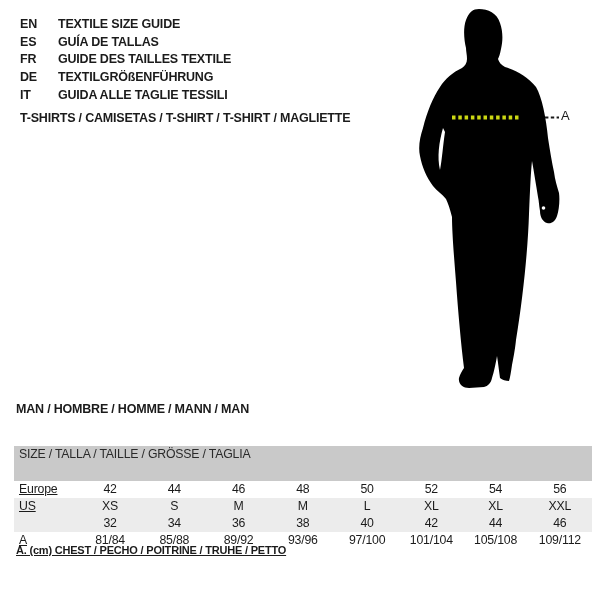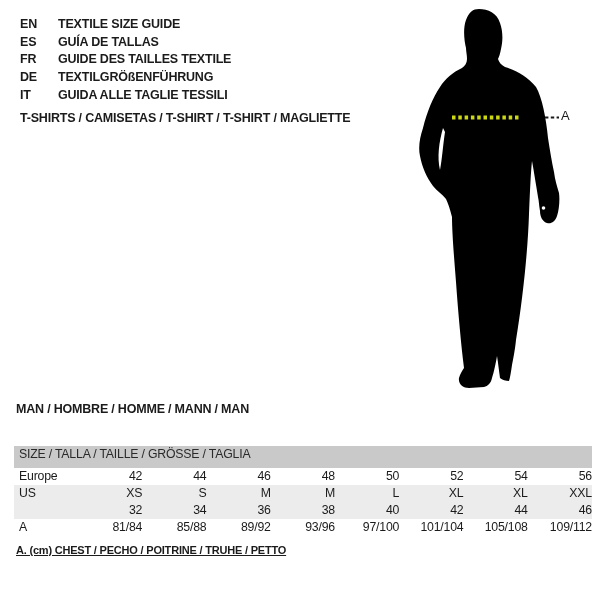--- a/index.html
+++ b/index.html
@@ -36,27 +36,27 @@
     font-size: 13px; font-weight: 500; letter-spacing: -0.2px;
   }
 
   
   .man-title { left: 16px; top: 402px; font-weight: bold; font-size: 12.5px; letter-spacing: -0.2px; }
 
   
   .size-table { left: 14px; top: 446px; width: 578px; font-size: 12.3px; letter-spacing: -0.2px; }
   .thead {
     background: var(--table_header_bg, #c9c9c9);
-    height: 22px; line-height: 17.5px;
+    height: 35px; line-height: 17.5px;
     padding-left: 5px; color: #2a2a2a;
   }
   .trow { display: flex; height: 16.9px; line-height: 17.2px; background: #ffffff; }
   .trow.alt { background: var(--table_alt_bg, #ececec); }
-  .tlabel { width: 64px; flex: none; padding-left: 5px; }
-  .tcell { flex: 1; text-align: right; }
+  .tlabel { width: 64px; flex: none; padding-left: 5px; text-decoration: underline; }
+  .tcell { flex: 1; text-align: center; }
 
   
   .footnote { left: 16px; top: 544px; font-weight: bold; font-size: 11px; letter-spacing: -0.2px; text-decoration: underline; }
 </style>
 </head>
 <body>
 
 <div class="abs langs">
   <div class="lang-row">
     <span class="lang-code">EN</span>

